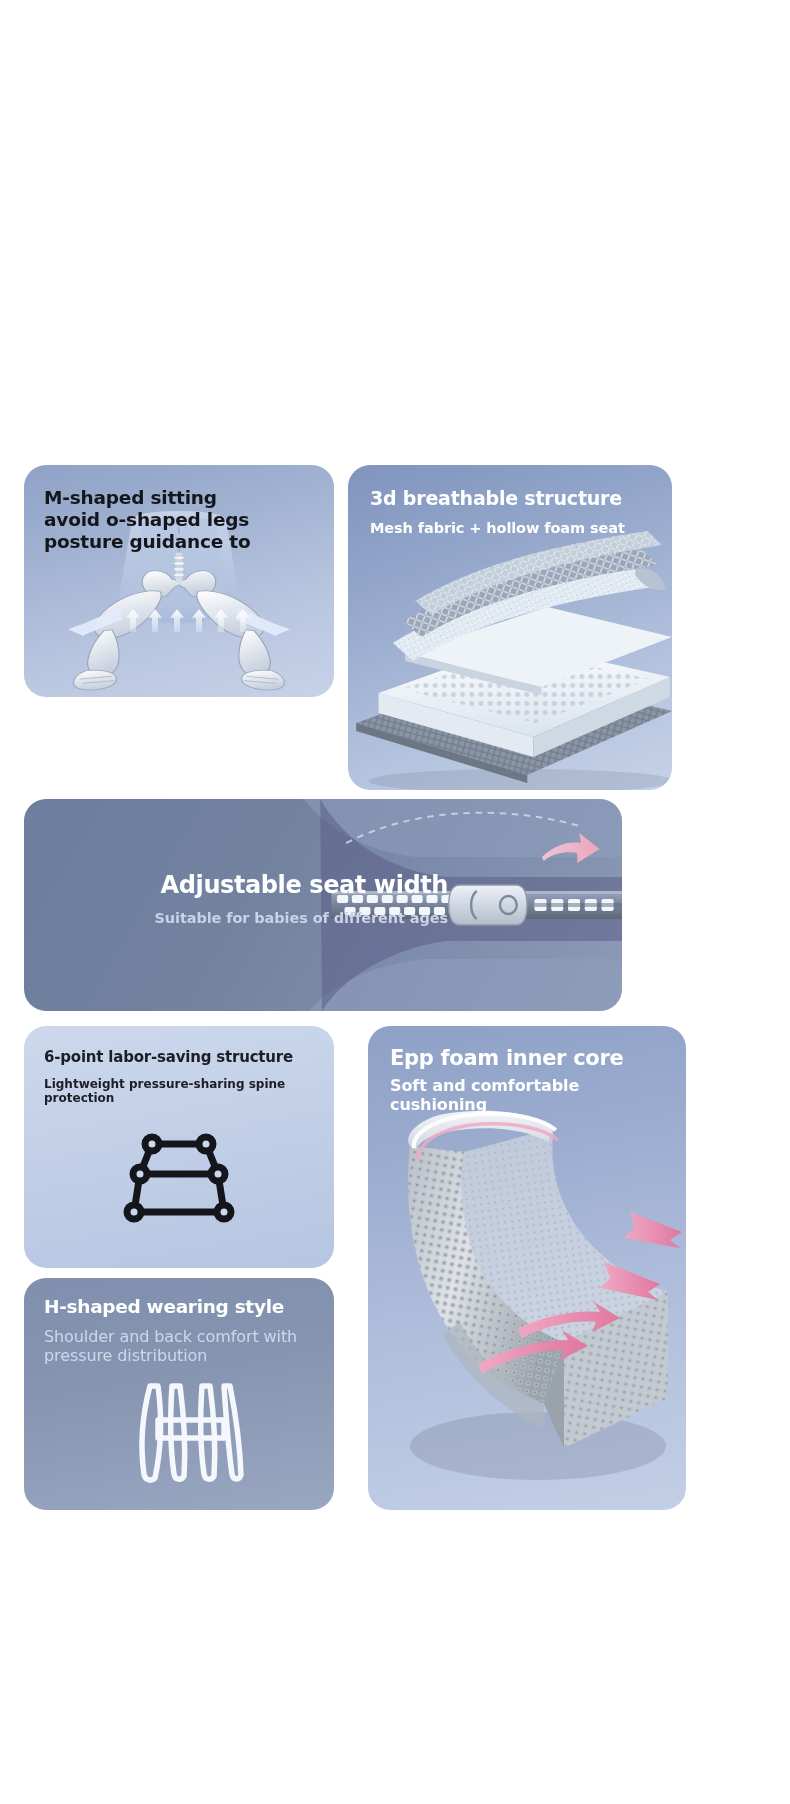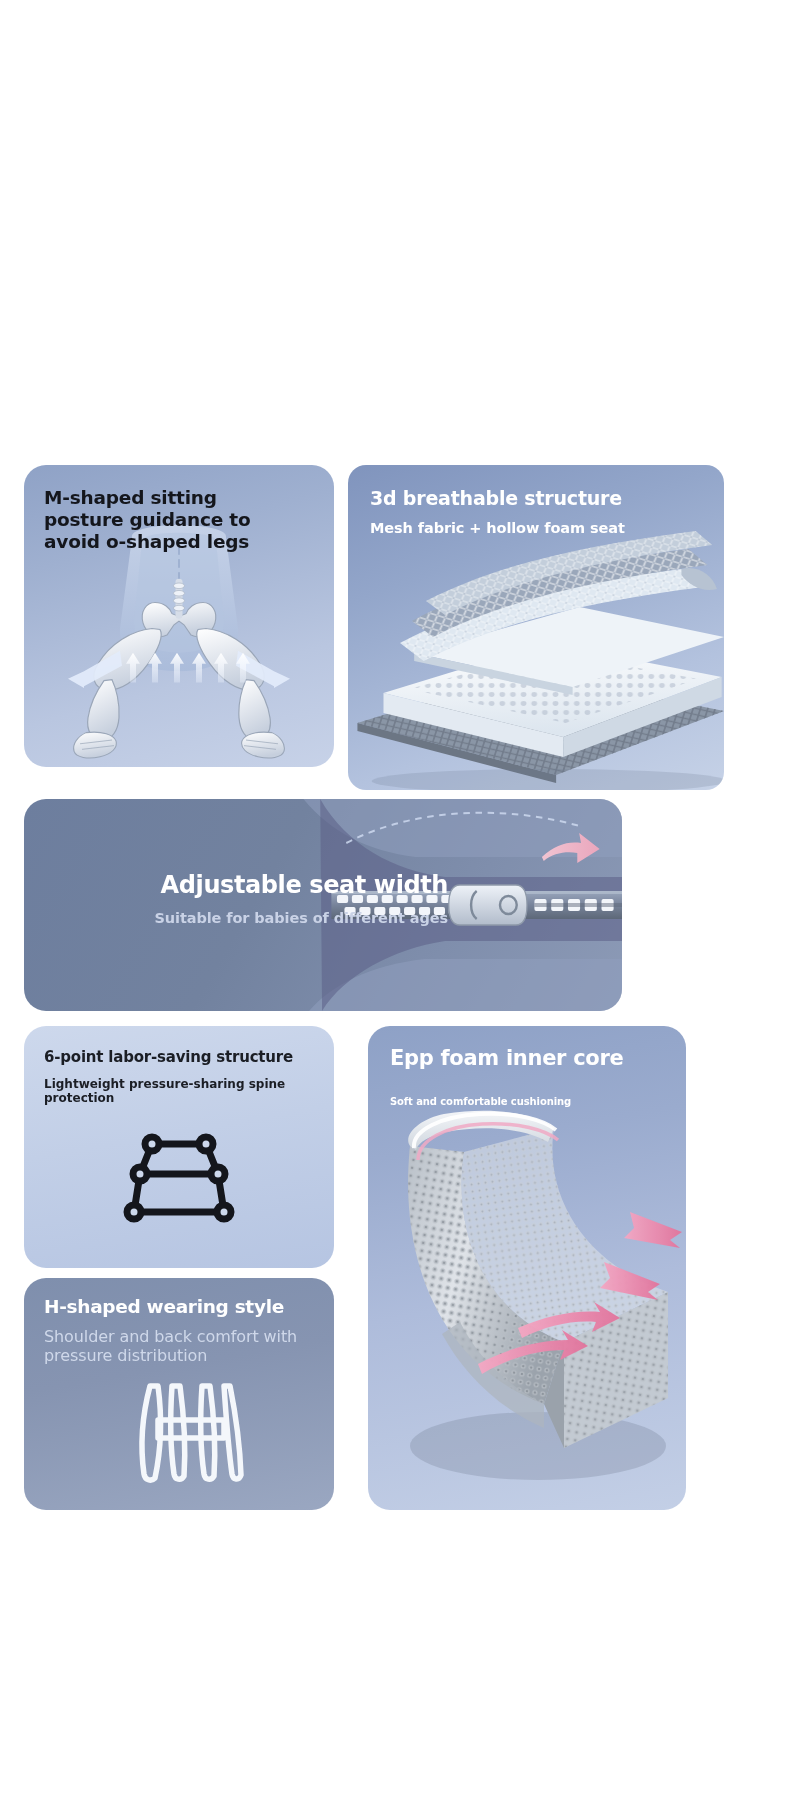--- a/index.html
+++ b/index.html
@@ -30,35 +30,34 @@
   }
   .title .l { display: block; white-space: pre; }
 
   
   .cards { position: absolute; left: 0; top: 0; width: 790px; height: 1804px; }
 
   .card { position: absolute; border-radius: 22px; overflow: hidden; }
 
   
   .c1 {
-    left: 24px; top: 465px; width: 310px; height: 302px;
+    left: 24px; top: 465px; width: 310px; height: 232px;
     background: linear-gradient(165deg, #8fa2c6 0%, #9fb0d0 28%, #b9c6e0 68%, #c7d2e8 100%);
   }
   .c1 .txt { position: absolute; left: 20px; top: 22px; width: 275px; }
   .c1 .h {
     font-size: 18.5px; font-weight: 700; color: #14161c; line-height: 22px;
     letter-spacing: -0.2px;
   }
   .c1 .h span { display: block; }
 
   
   .c2 {
-    left: 348px; top: 465px; width: 376px; height: 325px;
+    left: 348px; top: 465px; width: 324px; height: 325px;
     background: linear-gradient(160deg, #8094bd 0%, #93a6ca 30%, #b3c2de 70%, #c6d2e7 100%);
-    border-radius: 18px;
   }
   .c2 .txt { position: absolute; left: 22px; top: 22px; width: 290px; }
   .c2 .h { font-size: 19px; font-weight: 700; color: #ffffff; line-height: 23px; letter-spacing: -0.2px; }
   .c2 .s { margin-top: 9px; font-size: 14.5px; font-weight: 700; color: #ffffff; line-height: 18px; letter-spacing: -0.1px; }
 
   
   .c3 {
     left: 24px; top: 799px; width: 598px; height: 212px;
     background: linear-gradient(120deg, #6d7e9e 0%, #72829f 40%, #7f8eac 70%, #8c9ab6 100%);
     text-align: right;
@@ -76,21 +75,21 @@
   .c4 .h { font-size: 15px; font-weight: 700; color: #1b1e25; letter-spacing: -0.2px; }
   .c4 .s { margin-top: 11px; font-size: 12px; font-weight: 700; color: #1b1e25; line-height: 14px; }
 
   
   .c5 {
     left: 368px; top: 1026px; width: 318px; height: 484px;
     background: linear-gradient(170deg, #8ea1c6 0%, #9aabce 25%, #aebcdb 55%, #c3cfe6 100%);
   }
   .c5 .txt { position: absolute; left: 22px; top: 20px; width: 290px; }
   .c5 .h { font-size: 21px; font-weight: 700; color: #ffffff; letter-spacing: -0.3px; }
-  .c5 .s { margin-top: 26px; font-size: 10px; font-weight: 700; color: #ffffff; letter-spacing: -0.1px; }
+  .c5 .s { margin-top: 6px; font-size: 16px; font-weight: 700; color: #ffffff; letter-spacing: -0.1px; }
 
   
   .c6 {
     left: 24px; top: 1278px; width: 310px; height: 232px;
     background: linear-gradient(170deg, #7f8fad 0%, #8694b1 40%, #9aa7c1 100%);
   }
   .c6 .txt { position: absolute; left: 20px; top: 18px; width: 280px; }
   .c6 .h { font-size: 18.5px; font-weight: 700; color: #ffffff; letter-spacing: -0.3px; }
   .c6 .s { margin-top: 10px; font-size: 16px; font-weight: 400; color: #cfd8ea; letter-spacing: -0.1px; }
 
@@ -179,22 +178,22 @@
             <path d="M168 214 L175 202 L182 214 L178 214 L178 234 L172 234 L172 214 Z"></path>
             <path d="M190 214 L197 202 L204 214 L200 214 L200 234 L194 234 L194 214 Z"></path>
             <path d="M212 214 L219 202 L226 214 L222 214 L222 234 L216 234 L216 214 Z"></path>
             <path d="M102 214 L109 202 L116 214 L112 214 L112 234 L106 234 L106 214 Z"></path>
           </g>
         </svg>
       </div>
       <div class="txt">
         <div class="h">
           <span>M-shaped sitting</span>
+          <span>avoid o-shaped legs</span>
           <span>posture guidance to</span>
-          <span>avoid o-shaped legs</span>
         </div>
       </div>
     </div>
 
     <div class="card c2">
       <div class="art">
         <svg viewBox="0 0 318 325" preserveAspectRatio="none">
           <defs>
             <pattern id="meshP" width="7" height="7" patternUnits="userSpaceOnUse" patternTransform="rotate(20)">
               <path d="M0 3.5 H7 M3.5 0 V7" stroke="#ffffff" stroke-width="1.5" opacity=".75"></path>

